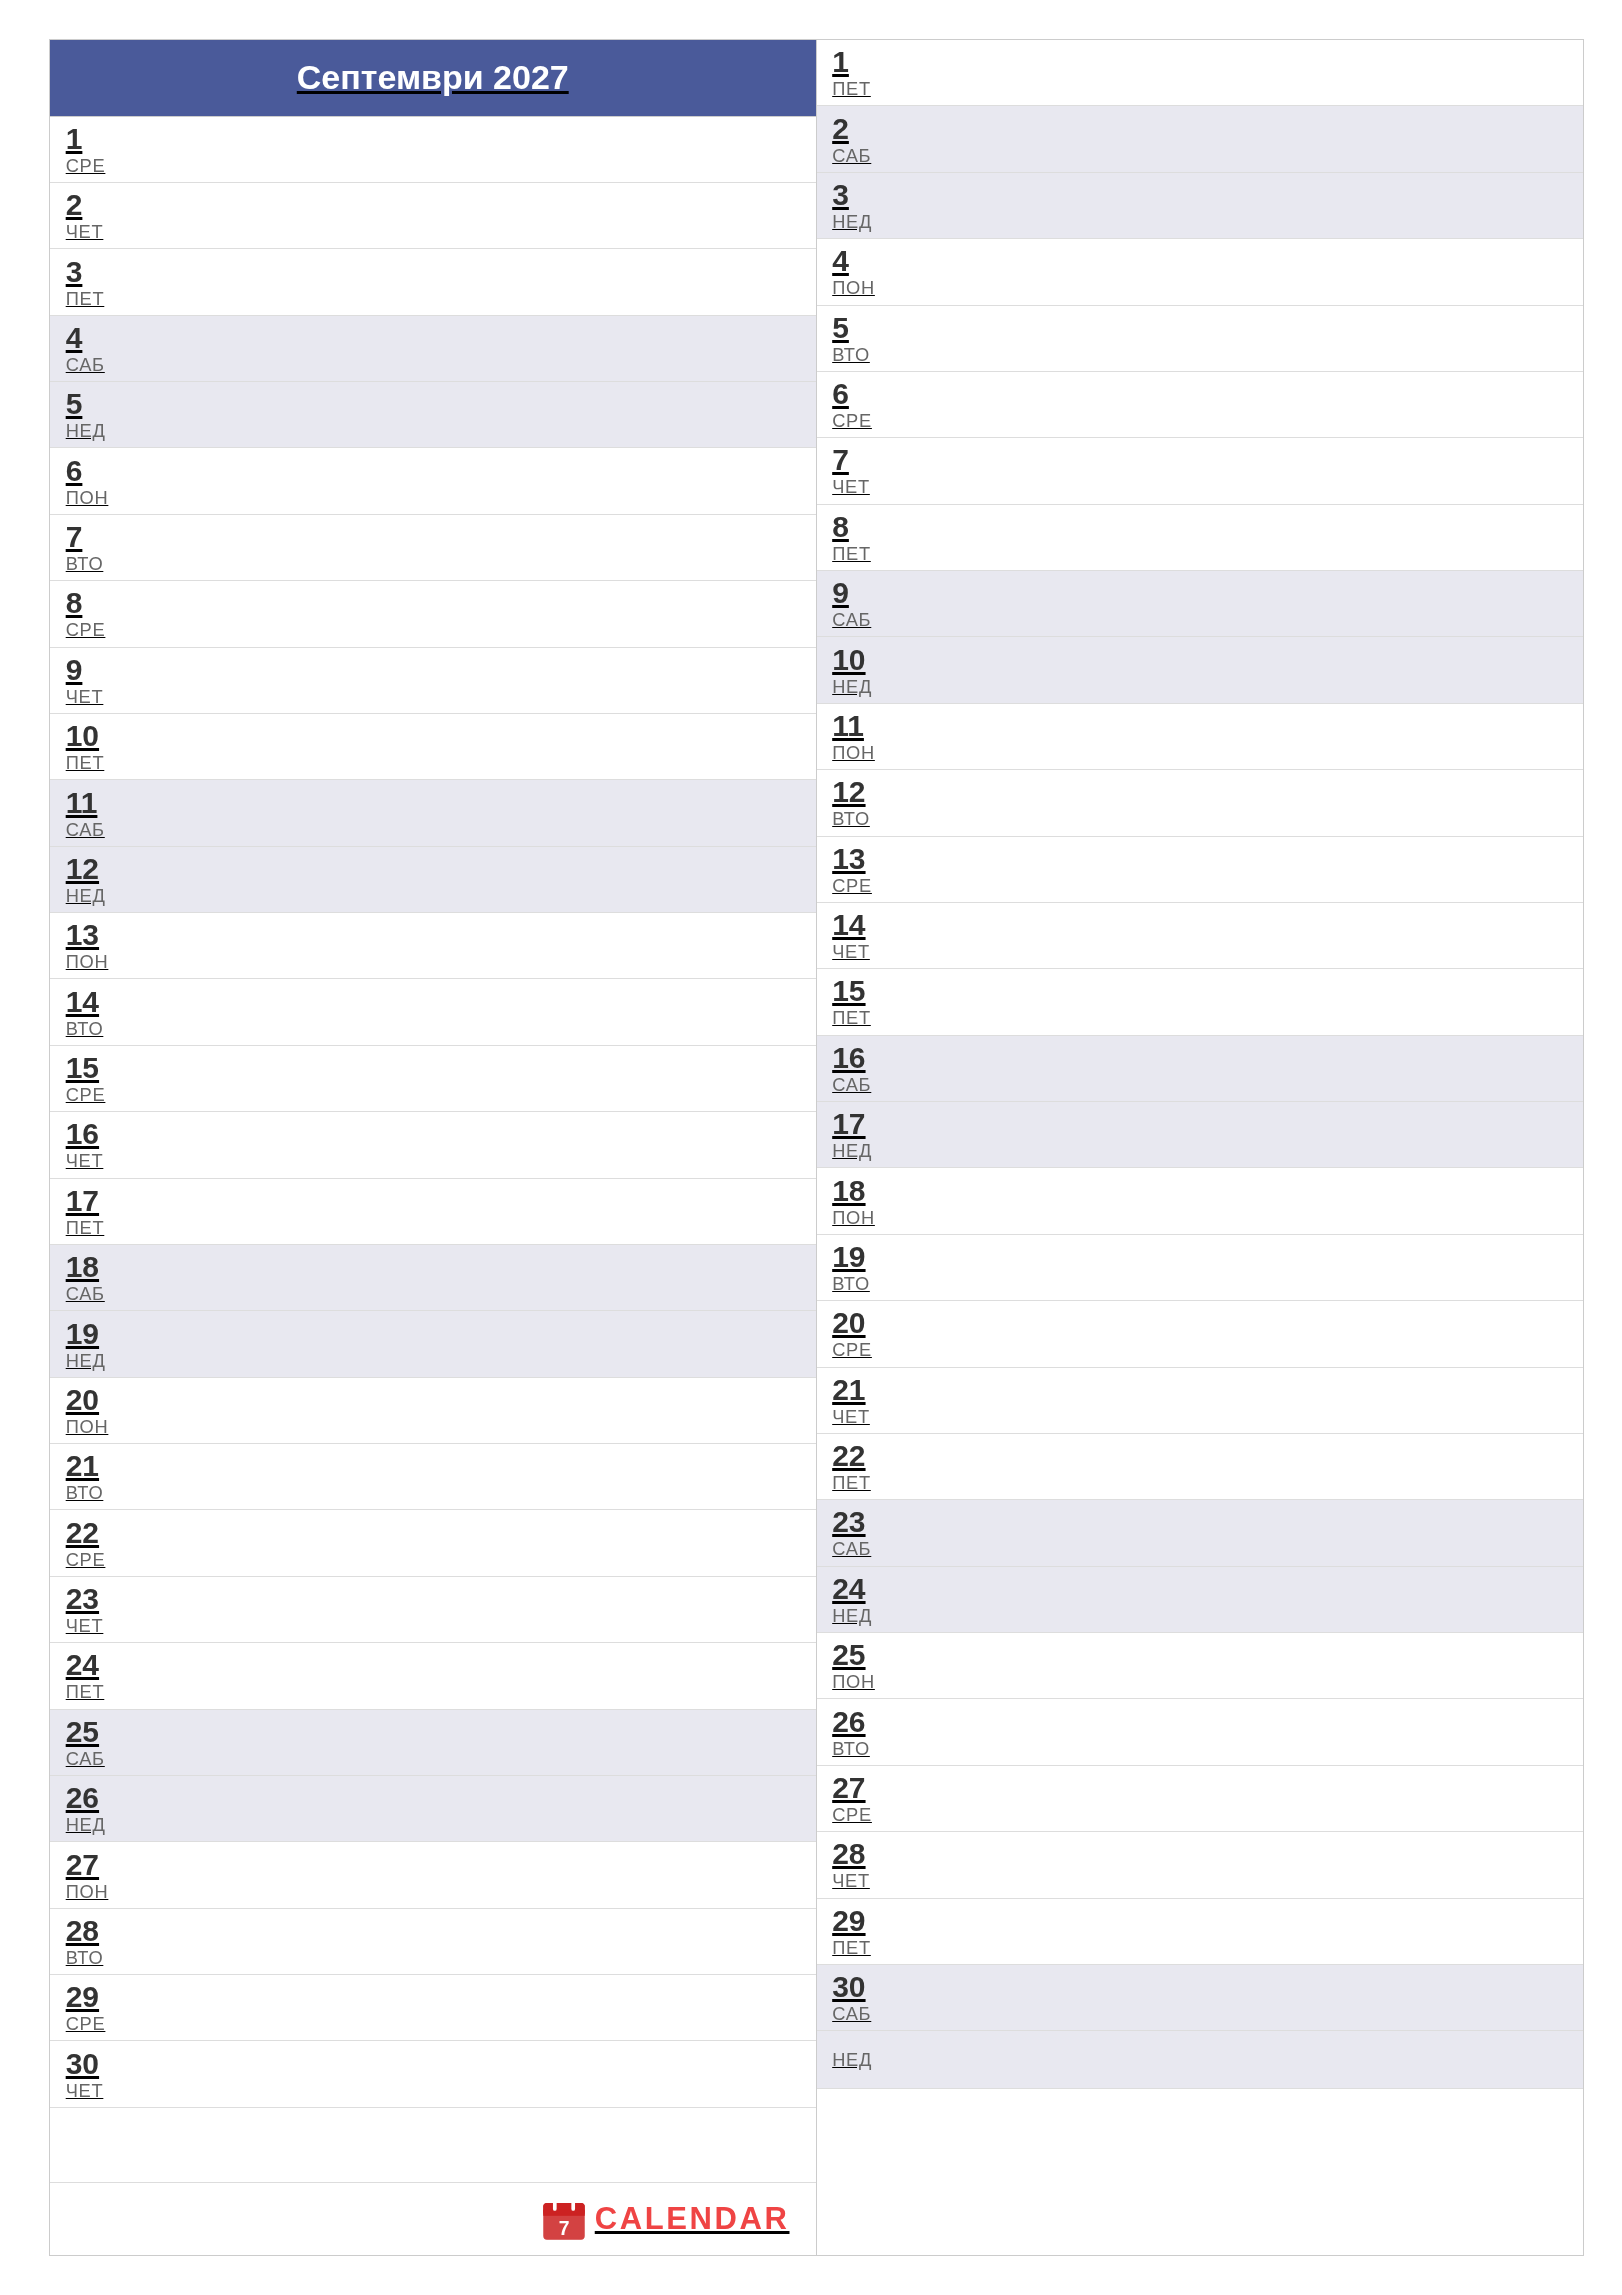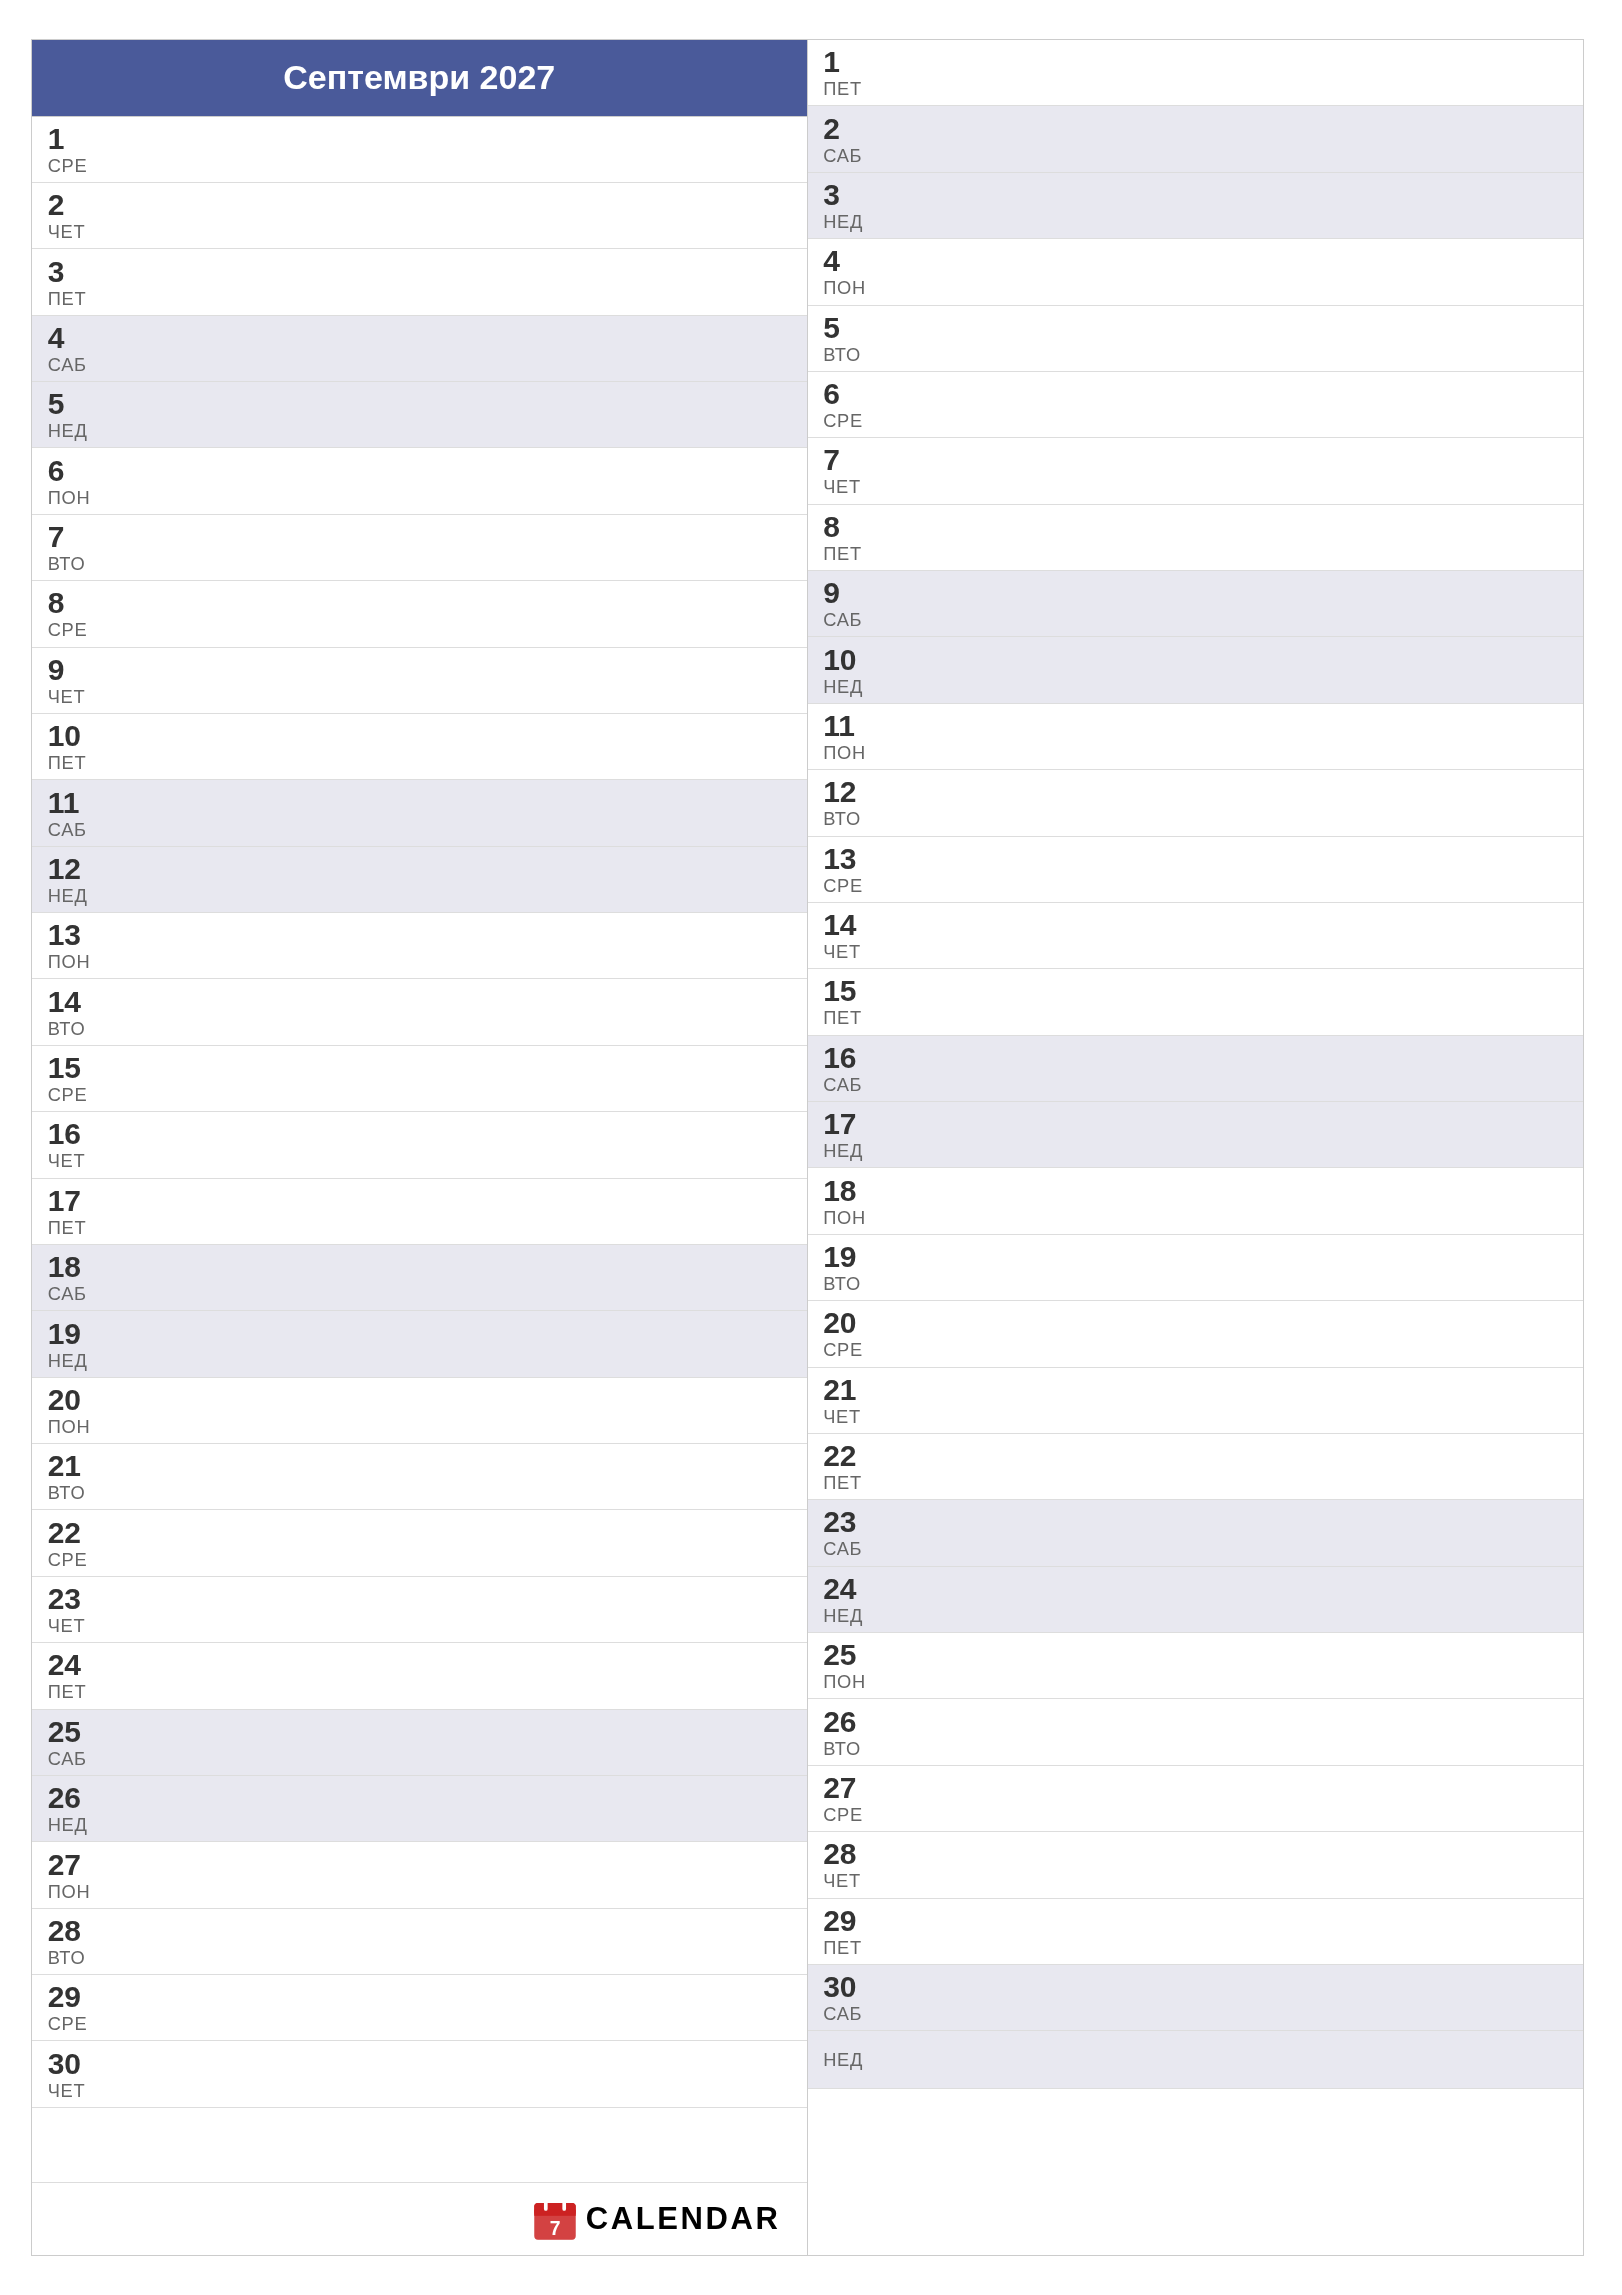--- a/index.html
+++ b/index.html
@@ -6,23 +6,24 @@
     body {
       width: 1623px;
       height: 2295px;
       background: #ffffff;
       font-family: Arial, sans-serif;
       overflow: hidden;
     }
     .page {
       width: 1623px;
       height: 2295px;
-      padding: 39px 39px 39px 31px;
+      padding: 39px 39px 39px 49px;
       display: flex;
       flex-direction: column;
+      text-decoration: underline;
     }
     .calendar-grid {
       display: grid;
       grid-template-columns: 1fr 1fr;
       width: 100%;
       flex: 1;
       border: 1.3px solid #cccccc;
     }
     .month-column {
       display: flex;
@@ -74,21 +75,21 @@
       letter-spacing: 0.7px;
     }
     .logo-area {
       display: flex;
       align-items: center;
       gap: 7.9px;
     }
     .logo-text {
       font-size: 31px;
       font-weight: bold;
-      color: #000000;
+      color: #ef4444;
       letter-spacing: 2.6px;
     }
   </style>
 </head>
 <body>
 
 <div class="page">
   <div class="calendar-grid" id="calendar-grid">
 
   <div class="month-column">

